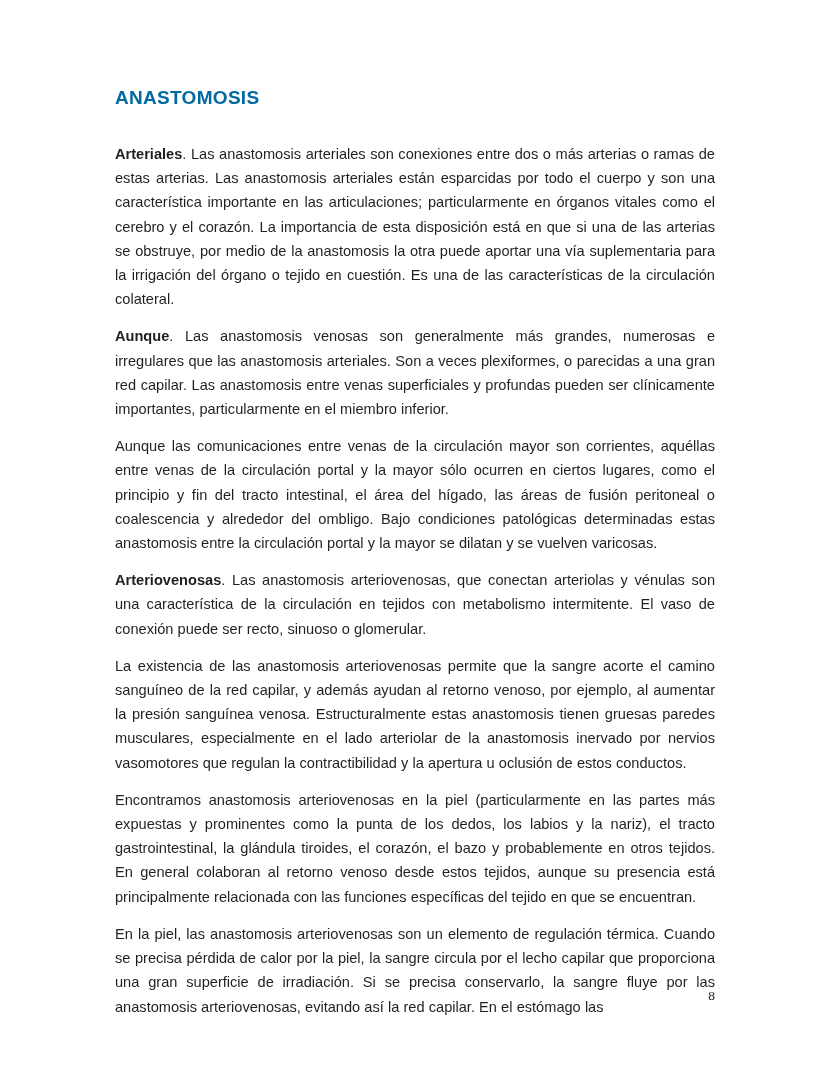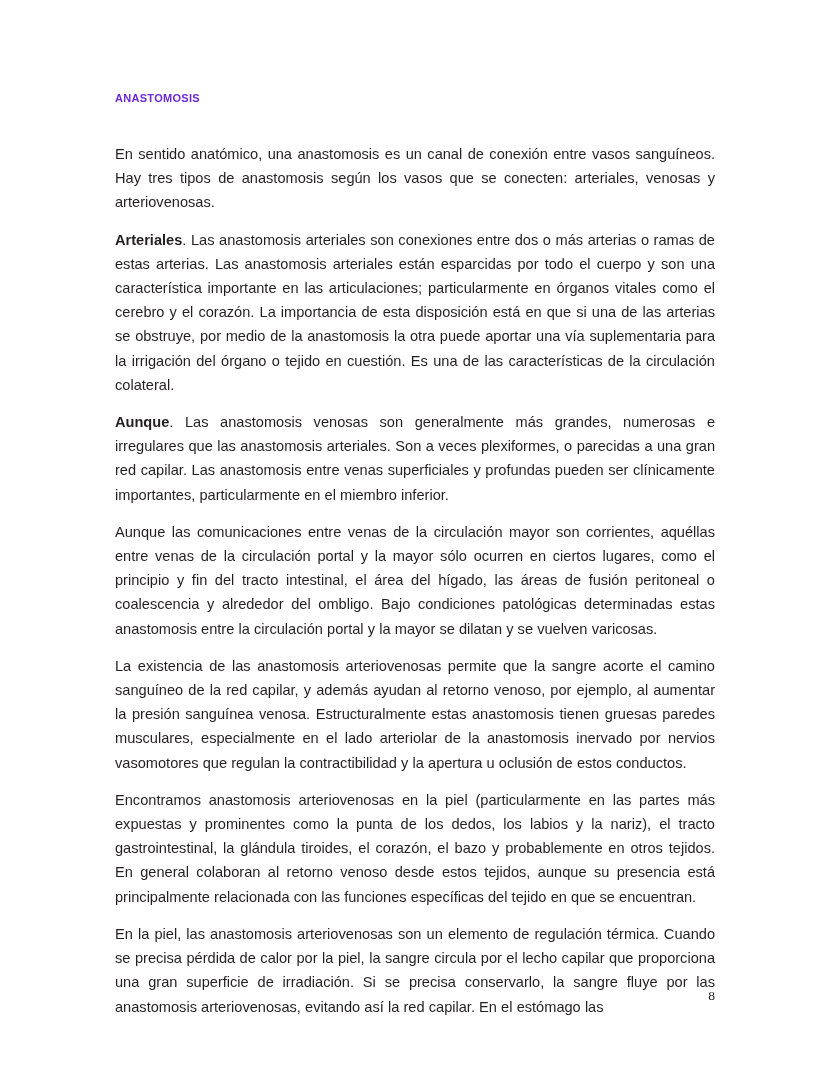--- a/index.html
+++ b/index.html
@@ -19,23 +19,23 @@
     overflow: hidden;
     box-sizing: border-box;
   }
   .content {
     position: absolute;
     left: 115px;
     top: 88px;
     width: 600px;
   }
   .doc-heading {
-    font-size: 11px;
+    font-size: 19px;
     font-weight: bold;
-    color: #6d28d9;
+    color: #0369a1;
     letter-spacing: 0.3px;
     margin: 0 0 34px 0;
     line-height: 20px;
   }
   p.para {
     font-size: 14.6px;
     line-height: 24.2px;
     color: #231f20;
     text-align: justify;
     text-justify: inter-word;
@@ -62,28 +62,28 @@
 </style>
 </head>
 <body>
 
 <div class="page">
 
   <div class="content">
 
     <h1 class="doc-heading">ANASTOMOSIS</h1>
 
-    <p class="para"><b class="lead"></b><span>En sentido anatómico, una anastomosis es un canal de conexión entre vasos sanguíneos. Hay tres tipos de anastomosis según los vasos que se conecten: arteriales, venosas y arteriovenosas.</span></p>
 
     <p class="para"><b class="lead">Arteriales</b><span>. Las anastomosis arteriales son conexiones entre dos o más arterias o ramas de estas arterias. Las anastomosis arteriales están esparcidas por todo el cuerpo y son una característica importante en las articulaciones; particularmente en órganos vitales como el cerebro y el corazón. La importancia de esta disposición está en que si una de las arterias se obstruye, por medio de la anastomosis la otra puede aportar una vía suplementaria para la irrigación del órgano o tejido en cuestión. Es una de las características de la circulación colateral.</span></p>
 
     <p class="para"><b class="lead">Aunque</b><span>. Las anastomosis venosas son generalmente más grandes, numerosas e irregulares que las anastomosis arteriales. Son a veces plexiformes, o parecidas a una gran red capilar. Las anastomosis entre venas superficiales y profundas pueden ser clínicamente importantes, particularmente en el miembro inferior.</span></p>
 
     <p class="para"><b class="lead"></b><span>Aunque las comunicaciones entre venas de la circulación mayor son corrientes, aquéllas entre venas de la circulación portal y la mayor sólo ocurren en ciertos lugares, como el principio y fin del tracto intestinal, el área del hígado, las áreas de fusión peritoneal o coalescencia y alrededor del ombligo. Bajo condiciones patológicas determinadas estas anastomosis entre la circulación portal y la mayor se dilatan y se vuelven varicosas.</span></p>
 
+    <p class="para"><b class="lead">Arteriovenosas</b><span>. Las anastomosis arteriovenosas, que conectan arteriolas y vénulas son una característica de la circulación en tejidos con metabolismo intermitente. El vaso de conexión puede ser recto, sinuoso o glomerular.</span></p>
 
     <p class="para"><b class="lead"></b><span>La existencia de las anastomosis arteriovenosas permite que la sangre acorte el camino sanguíneo de la red capilar, y además ayudan al retorno venoso, por ejemplo, al aumentar la presión sanguínea venosa. Estructuralmente estas anastomosis tienen gruesas paredes musculares, especialmente en el lado arteriolar de la anastomosis inervado por nervios vasomotores que regulan la contractibilidad y la apertura u oclusión de estos conductos.</span></p>
 
     <p class="para"><b class="lead"></b><span>Encontramos anastomosis arteriovenosas en la piel (particularmente en las partes más expuestas y prominentes como la punta de los dedos, los labios y la nariz), el tracto gastrointestinal, la glándula tiroides, el corazón, el bazo y probablemente en otros tejidos. En general colaboran al retorno venoso desde estos tejidos, aunque su presencia está principalmente relacionada con las funciones específicas del tejido en que se encuentran.</span></p>
 
     <p class="para"><b class="lead"></b><span>En la piel, las anastomosis arteriovenosas son un elemento de regulación térmica. Cuando se precisa pérdida de calor por la piel, la sangre circula por el lecho capilar que proporciona una gran superficie de irradiación. Si se precisa conservarlo, la sangre fluye por las anastomosis arteriovenosas, evitando así la red capilar.  En el estómago las</span></p>
 
   </div>
 
   <div class="page-number">8</div>

